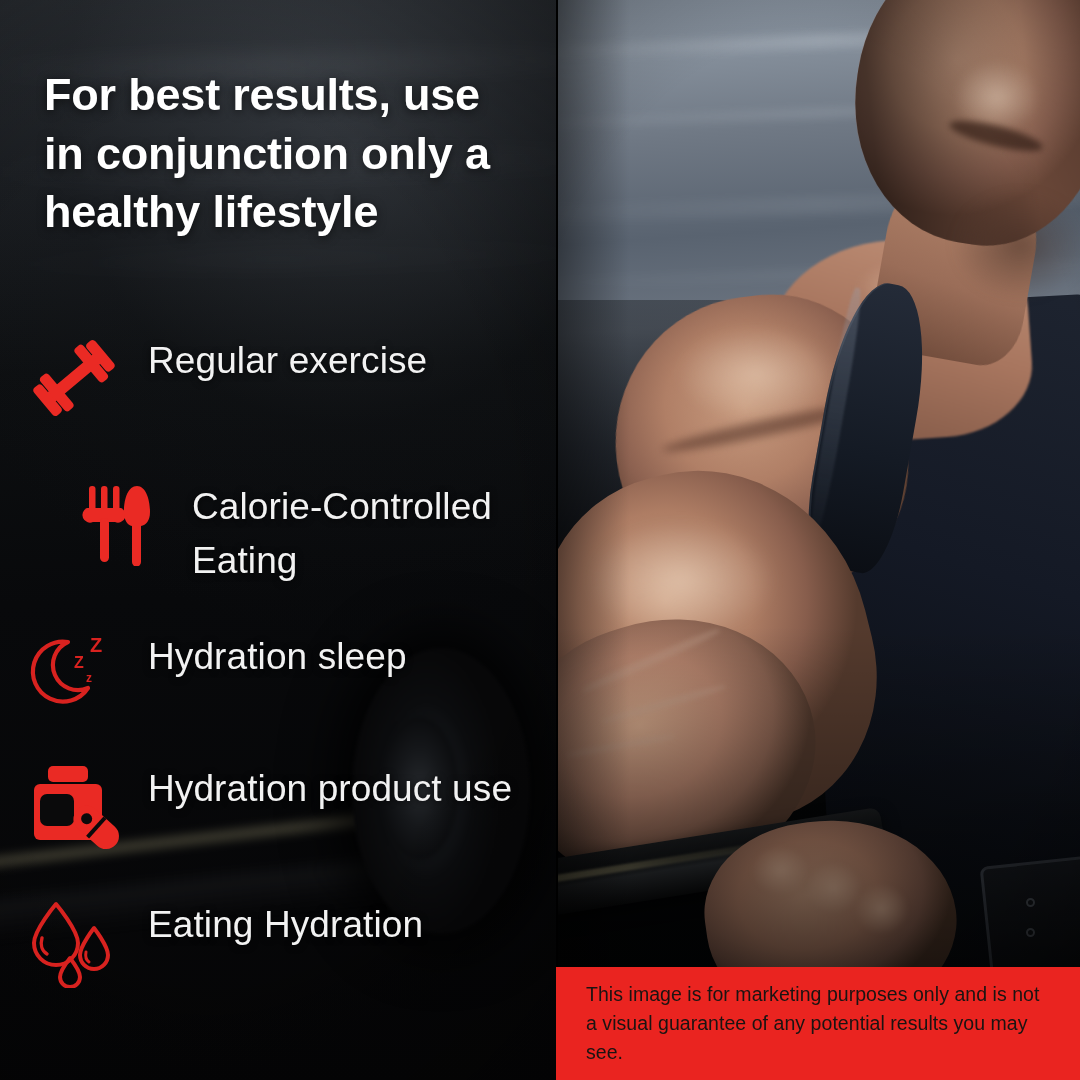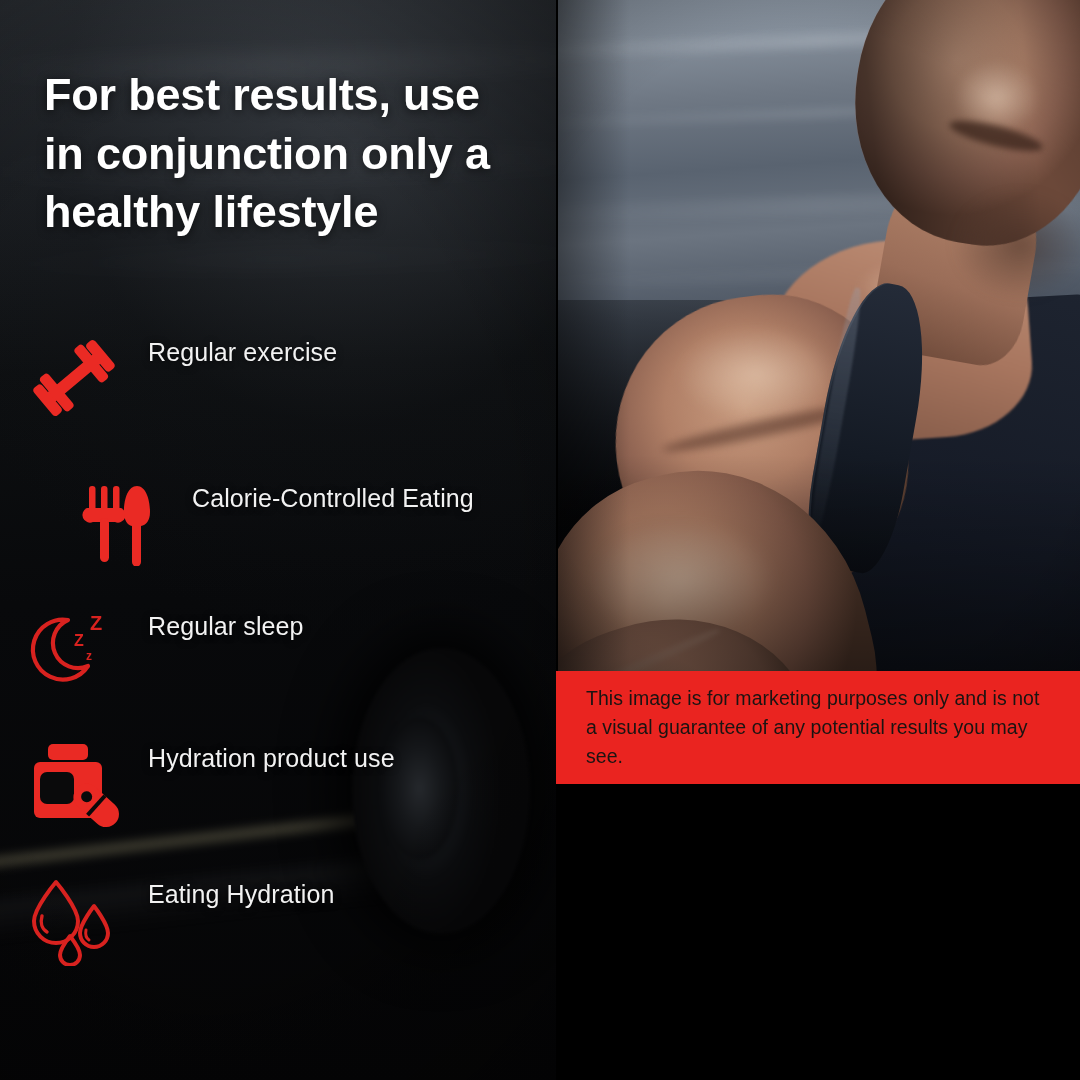--- a/index.html
+++ b/index.html
@@ -112,39 +112,39 @@
     width:148px;
     flex:0 0 148px;
     display:flex;
     align-items:center;
     justify-content:center;
     padding-top:2px;
   }
   .icon-cell svg { display:block; }
   .check-label {
     color:#f2f2f2;
-    font-size:25px;
+    font-size:37px;
     line-height:1.46;
     font-weight:400;
     letter-spacing:0.1px;
     padding-top:2px;
     max-width:400px;
     text-shadow:0 1px 7px rgba(0,0,0,.75);
   }
 
   
   .row-exercise   { margin-bottom:56px; }
   .row-eating     { margin-bottom:40px;margin-left:44px; }
   .row-sleep      { margin-bottom:40px; }
   .row-product    { margin-bottom:44px; }
 
   
   .right-panel {
     position:relative;
-    width:524px; height:784px;
+    width:524px; height:1080px;
     overflow:hidden;
     background:#fef9c3;
   }
   .photo { position:absolute; inset:0; overflow:hidden; }
 
   
   .wall {
     position:absolute; inset:0;
     background:linear-gradient(176deg,
       #7e8894 0%, #848e9a 6%, #6f7884 13%,
@@ -461,21 +461,21 @@
 
         <div class="check-row row-sleep">
           <div class="icon-cell">
             <svg width="92" height="90" viewBox="0 0 92 90" aria-hidden="true">
               <path d="M60 58 A30 30 0 1 1 40 12 A24 24 0 0 0 60 58 Z" fill="none" stroke="#d8221f" stroke-width="4.2" stroke-linejoin="round"></path>
               <text x="62" y="22" font-family="Liberation Sans, sans-serif" font-size="20" font-weight="700" fill="#d8221f">Z</text>
               <text x="46" y="38" font-family="Liberation Sans, sans-serif" font-size="16" font-weight="700" fill="#d8221f">Z</text>
               <text x="58" y="52" font-family="Liberation Sans, sans-serif" font-size="12" font-weight="700" fill="#d8221f">z</text>
             </svg>
           </div>
-          <div class="check-label">Regular sleep</div>
+          <div class="check-label">Hydration sleep</div>
         </div>
 
         <div class="check-row row-product">
           <div class="icon-cell">
             <svg width="96" height="90" viewBox="0 0 96 90" aria-hidden="true">
               <g fill="#ea2a24">
                 <rect x="22" y="4" width="40" height="16" rx="5"></rect>
                 <path d="M14 22 h56 a6 6 0 0 1 6 6 v44 a6 6 0 0 1 -6 6 H14 a6 6 0 0 1 -6 -6 V28 a6 6 0 0 1 6 -6 z"></path>
               </g>
               <rect x="14" y="32" width="34" height="32" rx="7" fill="#0a0a0b"></rect>

